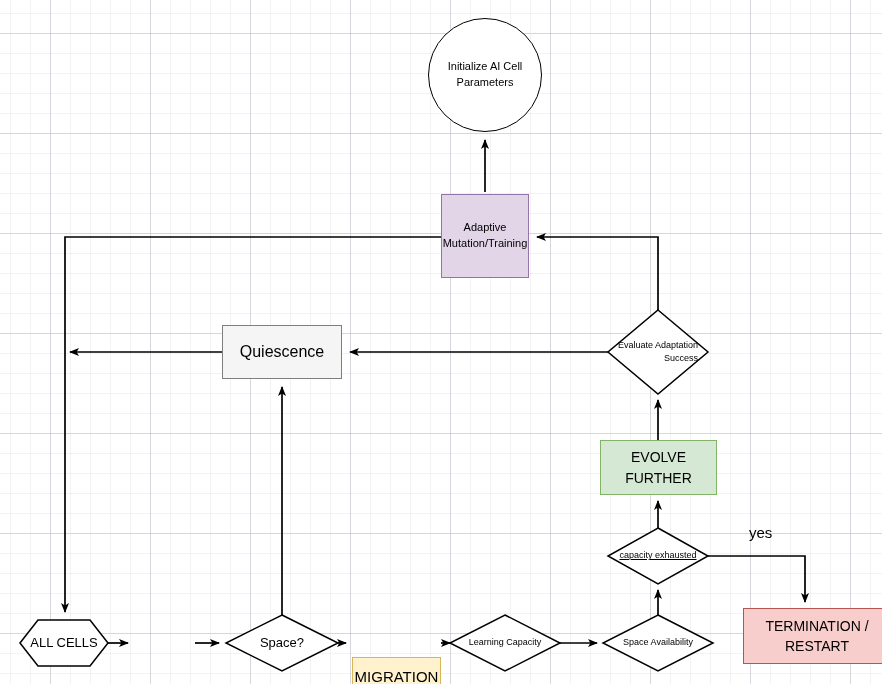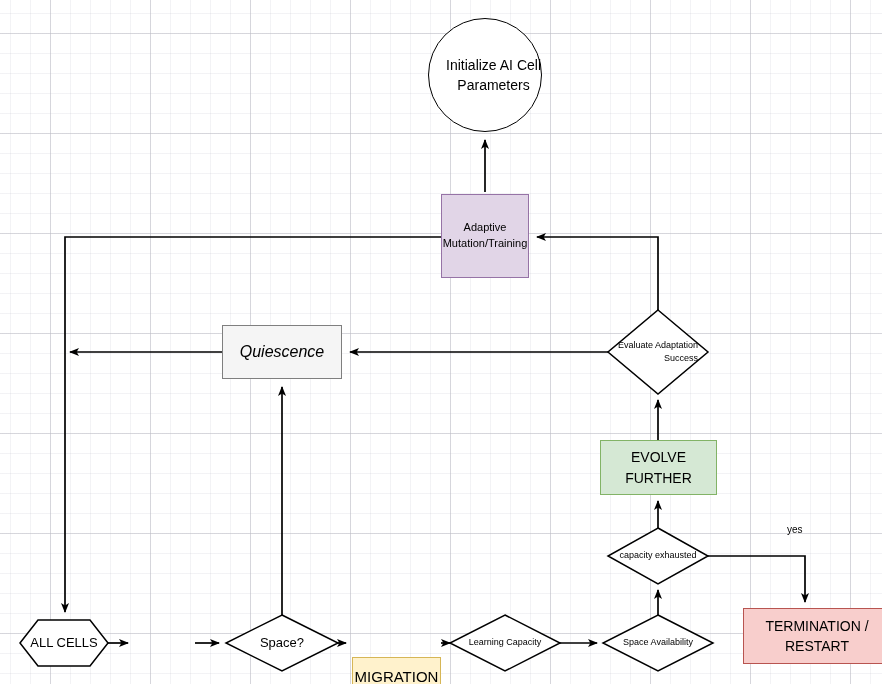--- a/index.html
+++ b/index.html
@@ -61,33 +61,33 @@
     justify-content: center;
     text-align: right;
     color: #000000;
     line-height: 1.5;
   }
   .edge-label {
     position: absolute;
     color: #000000;
     background: transparent;
   }
-  .n-initialize  { left: 428px; top: 18px;  width: 114px; height: 114px; font-size: 14px; justify-content: flex-end; }
+  .n-initialize  { left: 428px; top: 18px;  width: 114px; height: 114px; font-size: 11px; }
   .n-adaptive    { left: 441px; top: 194px; width: 88px;  height: 84px;  font-size: 11px;
                    background: #e1d5e7; border: 1.4px solid #9673a6; }
   .n-quiescence  { left: 222px; top: 325px; width: 120px; height: 54px; font-size: 16px;
-                   background: #f5f5f5; border: 1.6px solid #7f7f7f; font-style: italic; }
+                   background: #f5f5f5; border: 1.6px solid #7f7f7f; }
   .n-evolve      { left: 600px; top: 440px; width: 117px; height: 55px; font-size: 14px;
                    background: #d5e8d4; border: 1.4px solid #82b366; }
   .n-termination { left: 743px; top: 608px; width: 148px; height: 56px; font-size: 14px;
                    background: #f8cecc; border: 1.6px solid #b85450; }
   .n-addage      { left: 135px; top: 615px; width: 60px;  height: 55px; font-size: 12px; }
   .n-migration   { left: 352px; top: 657px; width: 89px;  height: 40px; font-size: 15px;
                    background: #fff2cc; border: 1.4px solid #d6b656; }
-  .lbl-yes       { left: 749px; top: 524px; font-size: 10px; margin-left: 38px; }
+  .lbl-yes       { left: 749px; top: 524px; font-size: 15px; }
 </style>
 </head>
 <body>
 
 <div id="canvas">
 
   <svg id="edges" viewBox="0 0 882 684" width="882" height="684">
     <defs>
       <marker id="arrow" markerWidth="11" markerHeight="11" refX="9" refY="4" orient="auto" markerUnits="userSpaceOnUse">
         <path d="M0,0 L10,4 L0,8 L2.4,4 z" fill="#000000"></path>
@@ -162,21 +162,21 @@
   </div>
 
   <div class="node n-evolve">
     <span>
       <span>EVOLVE</span><br>
       <span>FURTHER</span>
     </span>
   </div>
 
   <div class="diamond-wrap" style="left:608px; top:528px; width:100px; height:56px;">
-    <div class="diamond-label" style="font-size:9px;">
+    <div class="diamond-label" style="font-size:9px;text-decoration:underline;">
       <span>capacity exhausted</span>
     </div>
   </div>
 
   <div class="node n-termination">
     <span>
       <span>TERMINATION /</span><br>
       <span>RESTART</span>
     </span>
   </div>

